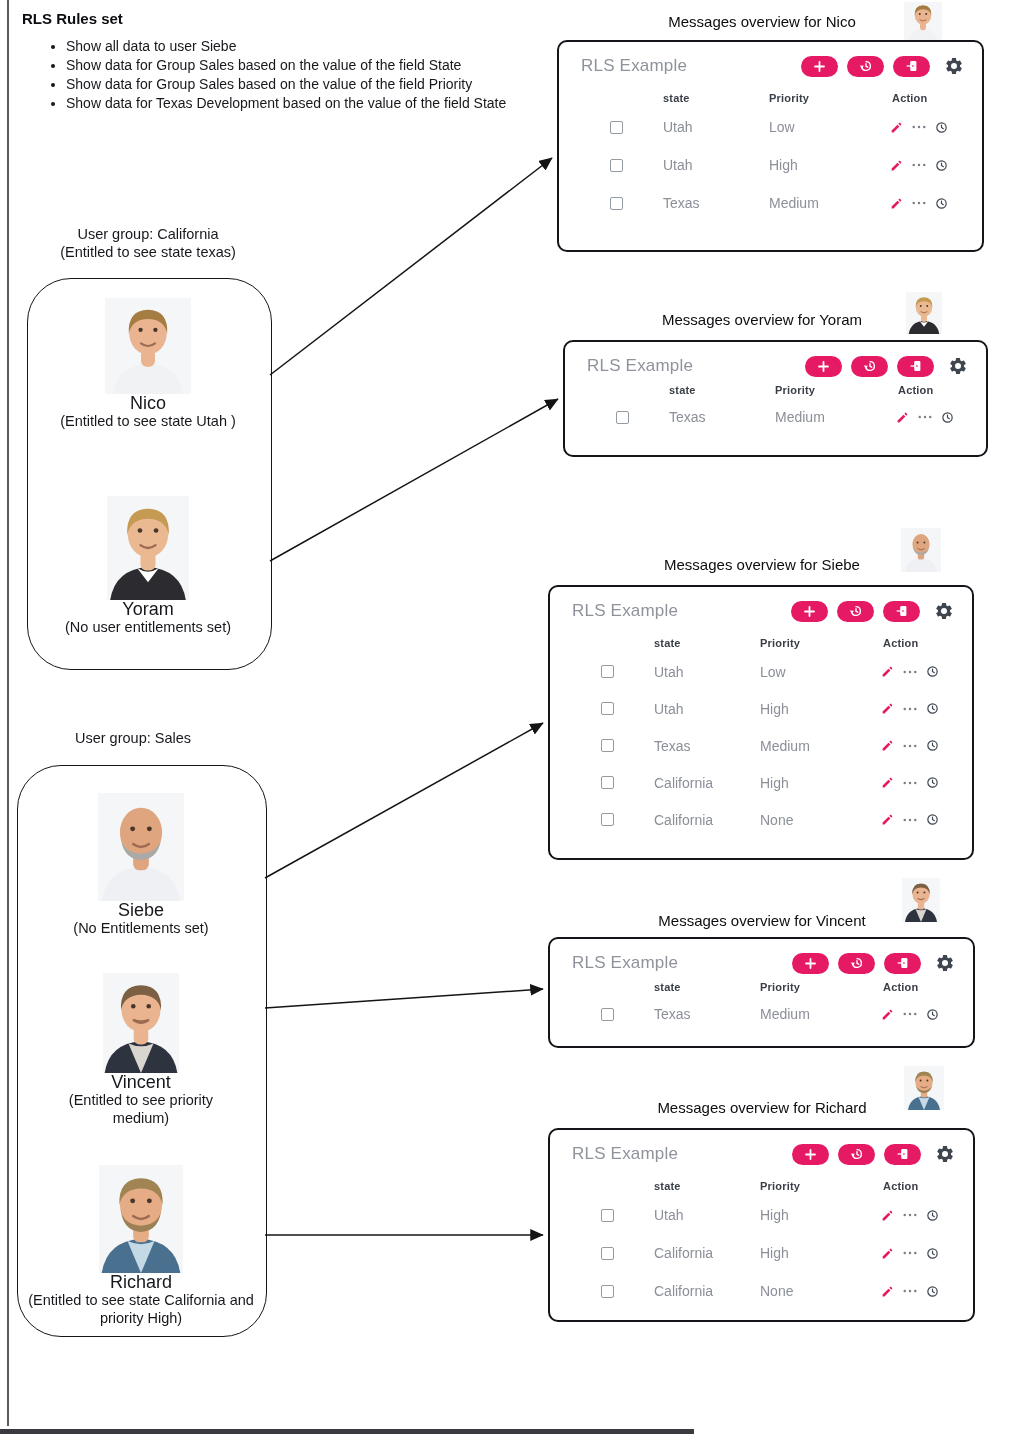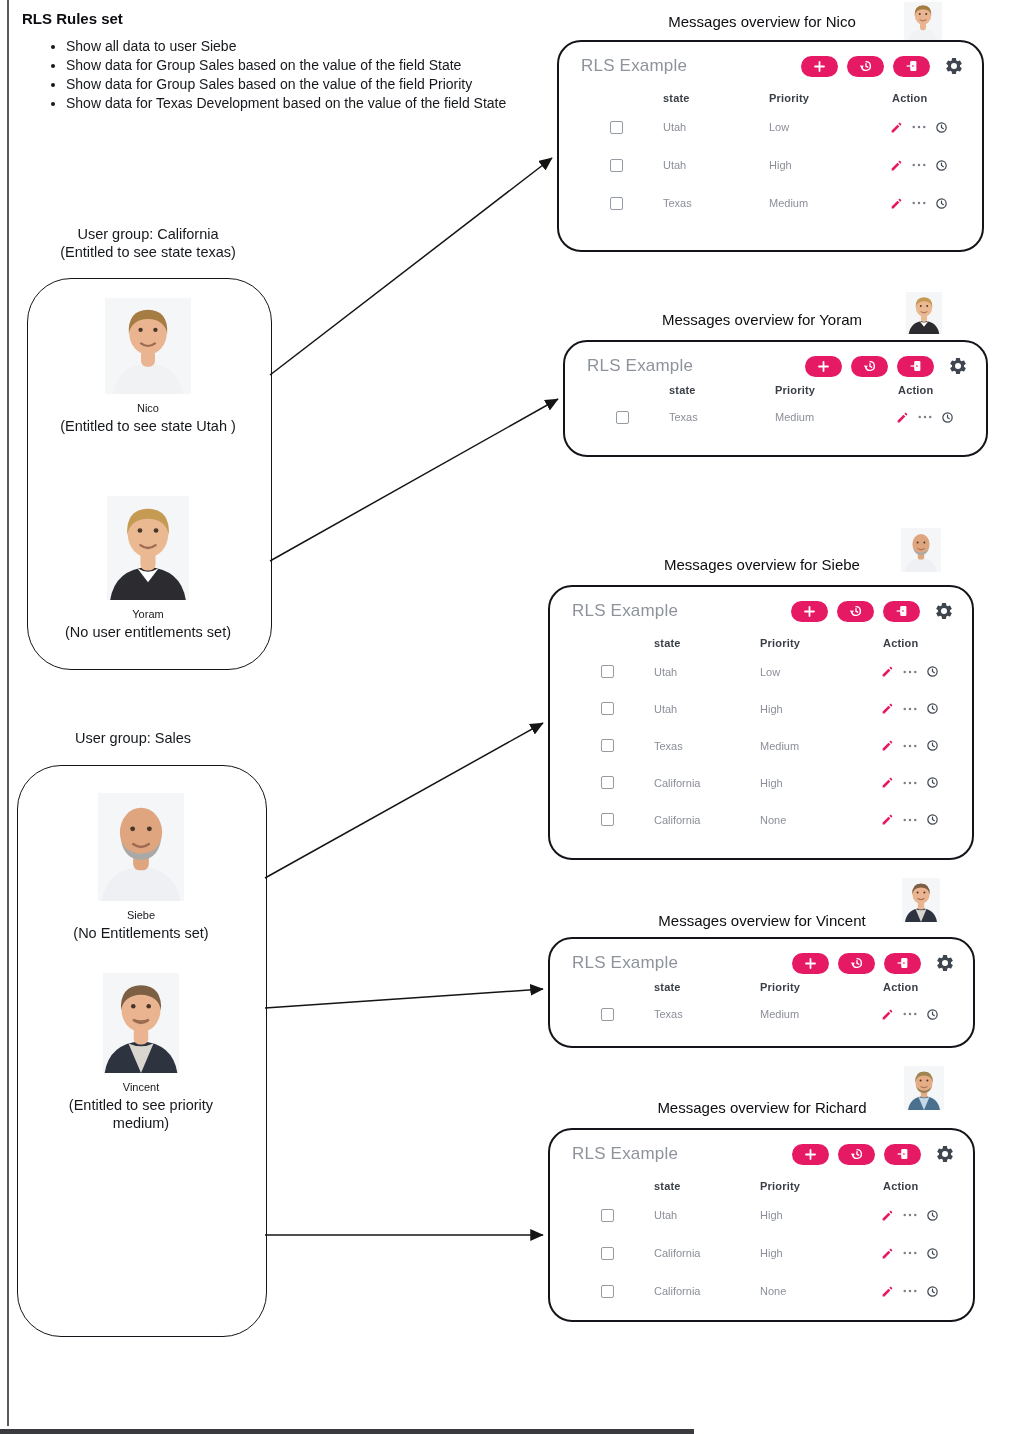--- a/index.html
+++ b/index.html
@@ -15,43 +15,43 @@
   .rules h1{font-size:15px;margin:0 0 10px 0;font-weight:bold;color:#0c0d10;}
   .rules ul{margin:0;padding:0 0 0 44px;}
   .rules li{font-size:14px;line-height:18.5px;margin:0 0 .5px 0;}
 
   
   .group-label{position:absolute;text-align:center;font-size:14.5px;line-height:18px;}
   .group-box{position:absolute;border:1.6px solid #14151a;border-radius:44px;background:transparent;}
 
   .member{position:absolute;text-align:center;}
   .photo{margin:0 auto;background:#f5f6f7;overflow:hidden;}
-  .mname{font-size:11px;margin-top:5px;line-height:18px;}
+  .mname{font-size:18px;line-height:18px;}
   .mcap{font-size:14.5px;line-height:18px;margin:0 auto;}
 
   
   .panel-title{position:absolute;width:340px;text-align:center;font-size:15px;color:#0c0d10;}
   .title-avatar{position:absolute;background:#f5f6f7;overflow:hidden;}
-  .panel{position:absolute;background:#fff;border:2px solid #14151a;border-radius:24px;box-sizing:border-box;}
+  .panel{position:absolute;background:#fff;border:2px solid #14151a;border-radius:10px;box-sizing:border-box;}
   .phead{display:flex;justify-content:space-between;align-items:center;padding:12px 18px 0 22px;height:24px;}
   .ptitle{font-size:17px;color:var(--widget-title,#8e939b);letter-spacing:.2px;}
   .pbtns{display:flex;align-items:center;gap:9px;}
   .pill{width:37px;height:21px;border:none;border-radius:12px;background:var(--accent,#e61a64);display:inline-flex;align-items:center;justify-content:center;padding:0;cursor:pointer;}
   .pill svg{display:block;}
   .gear{width:20px;height:20px;margin-left:5px;display:inline-flex;cursor:pointer;}
   .gear svg{width:20px;height:20px;fill:var(--icon-dark,#3f4650);}
 
   .thead,.trow{display:grid;grid-template-columns:62px 106px 123px auto;align-items:center;padding-left:17px;}
   .thead{margin-top:10px;height:20px;}
   .thead .col{padding-left:25px;font-size:11px;font-weight:bold;color:var(--header-text,#3a3f47);letter-spacing:.2px;}
   .trow{height:38px;}
   .rows37 .trow{height:37px;}
   .compact .thead{margin-top:2px;}
   .compact .trow{height:34px;}
-  .cell{padding-left:25px;font-size:11px;color:var(--cell-text,#8b8f98);}
+  .cell{padding-left:25px;font-size:14px;color:var(--cell-text,#8b8f98);}
   .cb-cell{padding-left:34px;}
   .cb{display:block;width:11px;height:11px;border:1.5px solid #959ba3;border-radius:2px;background:#fff;cursor:pointer;}
   .acts{padding-left:23px;display:flex;align-items:center;gap:9px;}
   .act{display:inline-flex;cursor:pointer;}
   .accent-fill{fill:var(--accent,#e61a64);}
   .dark-stroke{stroke:var(--icon-dark,#3f4650);}
 
   .arrows{position:absolute;left:0;top:0;pointer-events:none;}
 </style>
 </head>
@@ -137,20 +137,35 @@
           <path d="M16.5 20 Q20 21.8 23.5 20 Q20 23.2 16.5 20 Z" fill="#7d5f43"></path>
           <path d="M16.8 20.8 Q20 23.2 23.2 20.8" stroke="#9e6a52" stroke-width="1" fill="none" stroke-linecap="round"></path>
           <circle cx="16.6" cy="14.6" r="1" fill="#47372b"></circle>
           <circle cx="23.4" cy="14.6" r="1" fill="#47372b"></circle>
           <path d="M11.2 16.5 Q10.6 5.6 20 5.4 Q29.4 5.6 28.8 16.5 Q27.6 9.8 20 9.6 Q12.4 9.8 11.2 16.5 Z" fill="#7d5f43"></path>
         </svg></div>
     <div class="mname">Vincent</div>
     <div class="mcap" style="width:180px;">(Entitled to see priority medium)</div>
   </div>
 
+  <div class="member" style="left:26px;top:1165px;width:230px;">
+    <div class="photo" style="width:84px;height:108px;"><svg xmlns="http://www.w3.org/2000/svg" viewBox="0 0 40 44" width="100%" height="100%" preserveAspectRatio="xMidYMax slice">
+          <path d="M4 44 Q6 31 20 30 Q34 31 36 44 Z" fill="#49718f"></path>
+          <path d="M14.5 31 L20 44 L25.5 31 Q20 33.5 14.5 31 Z" fill="#c5d8e6"></path>
+          <rect x="16.8" y="23.5" width="6.4" height="8" rx="2.6" fill="#e6ac85"></rect>
+          <ellipse cx="20" cy="16" rx="8.6" ry="10" fill="#e6ac85"></ellipse>
+          <path d="M11.6 16.5 Q12 26.8 20 27.3 Q28 26.8 28.4 16.5 Q28.2 24.2 20 24.7 Q11.8 24.2 11.6 16.5 Z" fill="#9c8154"></path>
+          <path d="M16.8 20.8 Q20 23.2 23.2 20.8" stroke="#9e6a52" stroke-width="1" fill="none" stroke-linecap="round"></path>
+          <circle cx="16.6" cy="14.6" r="1" fill="#47372b"></circle>
+          <circle cx="23.4" cy="14.6" r="1" fill="#47372b"></circle>
+          <path d="M11.2 16.5 Q10.6 5.6 20 5.4 Q29.4 5.6 28.8 16.5 Q27.6 9.8 20 9.6 Q12.4 9.8 11.2 16.5 Z" fill="#a08452"></path>
+        </svg></div>
+    <div class="mname">Richard</div>
+    <div class="mcap">(Entitled to see state California and priority High)</div>
+  </div>
 
   <div class="panel-title" style="left:592px;top:13px;">Messages overview for Nico</div>
   <div class="title-avatar" style="left:904px;top:2px;width:38px;height:40px;"><svg xmlns="http://www.w3.org/2000/svg" viewBox="0 0 40 44" width="100%" height="100%" preserveAspectRatio="xMidYMax slice">
         <path d="M4 44 Q6 31 20 30 Q34 31 36 44 Z" fill="#f1f2f4"></path>
         <rect x="16.8" y="23.5" width="6.4" height="8" rx="2.6" fill="#e9b48f"></rect>
         <ellipse cx="20" cy="16" rx="8.6" ry="10" fill="#e9b48f"></ellipse>
         <path d="M16.8 20.8 Q20 23.2 23.2 20.8" stroke="#9e6a52" stroke-width="1" fill="none" stroke-linecap="round"></path>
         <circle cx="16.6" cy="14.6" r="1" fill="#47372b"></circle>
         <circle cx="23.4" cy="14.6" r="1" fill="#47372b"></circle>
         <path d="M11.2 16.5 Q10.6 5.6 20 5.4 Q29.4 5.6 28.8 16.5 Q27.6 9.8 20 9.6 Q12.4 9.8 11.2 16.5 Z" fill="#a57c42"></path>

